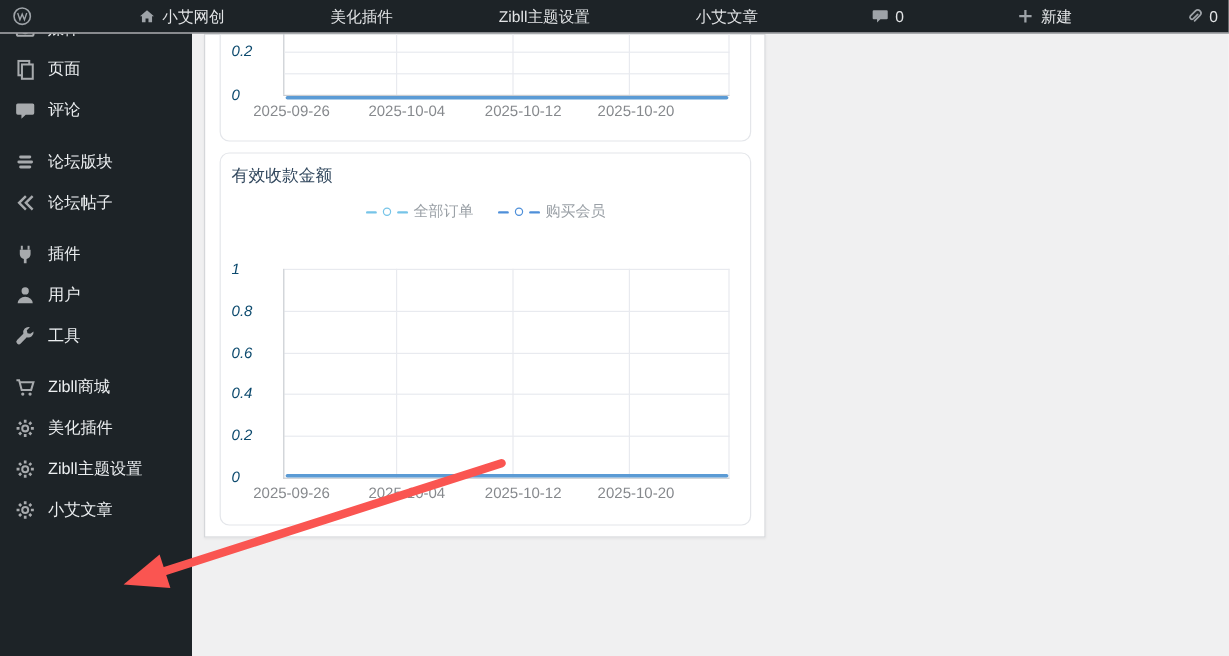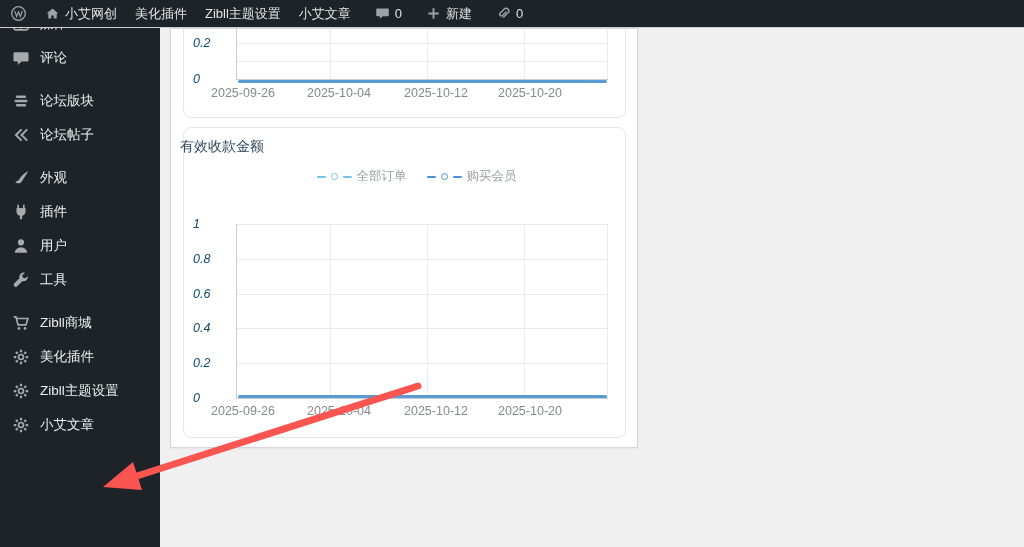--- a/index.html
+++ b/index.html
@@ -2,21 +2,21 @@
 <html><head>
 <meta charset="utf-8">
 <style>
   html,body{margin:0;padding:0;}
   body{width:1024px;height:547px;overflow:hidden;font-family:"Liberation Sans",sans-serif;}
   .stage{position:relative;width:1024px;height:547px;background:#f0f0f1;overflow:hidden;}
 
   
   .adminbar{position:absolute;left:0;top:0;width:1024px;height:28px;background:#1d2327;
     display:flex;align-items:center;z-index:30;color:#e2e4e6;font-size:13px;
-    border-bottom:1px solid #d0d0d3;box-sizing:border-box;}
+    border-bottom:1px solid #d0d0d3;box-sizing:border-box;justify-content:space-between;}
   .ab-item{display:flex;align-items:center;gap:5px;padding:0 9px;height:28px;cursor:pointer;white-space:nowrap;}
   .ab-item svg{display:block;}
   .ab-ic{color:#9ea3a8;}
 
   
   .sidebar{position:absolute;left:0;top:0;width:160px;height:547px;background:#1d2327;z-index:10;}
   .menu{position:absolute;left:0;top:7px;width:160px;}
   .mi{height:34px;display:flex;align-items:center;gap:10px;padding-left:12px;
       color:#ebeef0;font-size:13.5px;cursor:pointer;}
   .mi .ic{width:18px;height:18px;color:#a7aaad;flex:0 0 18px;}
@@ -24,24 +24,24 @@
   .mi.collapse{color:#a7aaad;}
 
   
   .card{position:absolute;left:170px;top:28px;width:468px;height:420px;background:#fff;
     border:1px solid #d5d7da;box-sizing:border-box;box-shadow:0 1px 2px rgba(0,0,0,.05);
     overflow:hidden;z-index:1;}
   .panel{position:absolute;background:#fff;border:1px solid #e4e6ea;border-radius:8px;box-sizing:border-box;}
   .panel1{left:12px;top:-14px;width:443px;height:103px;}
   .panel2{left:12px;top:98px;width:443px;height:311px;}
 
-  .panel-title{position:absolute;left:180px;top:138px;font-size:14px;color:#32485e;z-index:2;}
-
-  
-  .legend{position:absolute;left:195px;top:168px;width:443px;display:flex;justify-content:center;gap:20px;z-index:2;align-items:flex-end;}
+  .panel-title{position:absolute;left:193px;top:138px;font-size:14px;color:#32485e;z-index:2;}
+
+  
+  .legend{position:absolute;left:183px;top:168px;width:443px;display:flex;justify-content:center;gap:20px;z-index:2;align-items:flex-end;}
   .lg{display:flex;align-items:center;gap:5px;cursor:pointer;}
   .lg .seg{width:9px;height:2px;border-radius:1px;}
   .lg .dot{width:7px;height:7px;border-radius:50%;background:#fff;box-sizing:border-box;border:1.6px solid;}
   .lg .lbl{font-size:12.5px;color:#9aa0a6;}
   .lg1 .seg{background:#76c4e8;} .lg1 .dot{border-color:#76c4e8;}
   .lg2 .seg{background:#4e8fd9;} .lg2 .dot{border-color:#4e8fd9;}
 
   
   .hgrid,.vgrid,.haxis,.vaxis,.dline{position:absolute;z-index:2;}
   .hgrid{height:1px;background:#e8eaef;}
@@ -68,20 +68,27 @@
     <div class="menu">
       <div class="mi">
         <svg class="ic" viewBox="0 0 16 16" width="18" height="18" fill="none" stroke="currentColor" stroke-width="1.5">
             <rect x="1.8" y="4.6" width="12.4" height="8.6" rx="1.4"></rect>
             <circle cx="8" cy="8.8" r="2.4"></circle>
             <path d="M5.6 4.4 6.6 2.8 h2.8 l1 1.6"></path>
           </svg>
         <span>媒体</span>
       </div>
       <div class="mi">
+        <svg class="ic" viewBox="0 0 16 16" width="18" height="18">
+            <rect x="3" y="1.6" width="8" height="10.6" fill="none" stroke="currentColor" stroke-width="1.5"></rect>
+            <rect x="5.6" y="4.2" width="8" height="10.6" fill="#1d2327" stroke="currentColor" stroke-width="1.5"></rect>
+          </svg>
+        <span>页面</span>
+      </div>
+      <div class="mi">
         <svg class="ic" viewBox="0 0 16 16" width="18" height="18" fill="currentColor">
             <path d="M2.5 2.8h11a1.2 1.2 0 0 1 1.2 1.2v6a1.2 1.2 0 0 1-1.2 1.2H8.4l-3.2 3v-3H2.5a1.2 1.2 0 0 1-1.2-1.2v-6a1.2 1.2 0 0 1 1.2-1.2z"></path>
           </svg>
         <span>评论</span>
       </div>
       <div class="sep"></div>
       <div class="mi">
         <svg class="ic" viewBox="0 0 16 16" width="18" height="18" fill="currentColor">
             <rect x="3.5" y="3.2" width="9" height="2.2" rx="1.1"></rect>
             <rect x="2.2" y="6.9" width="11.6" height="2.2" rx="1.1"></rect>
@@ -90,26 +97,20 @@
         <span>论坛版块</span>
       </div>
       <div class="mi">
         <svg class="ic" viewBox="0 0 16 16" width="18" height="18" fill="none" stroke="currentColor" stroke-width="1.8">
             <path d="M8.5 3 3.5 8l5 5"></path>
             <path d="M13.5 3l-5 5 5 5"></path>
           </svg>
         <span>论坛帖子</span>
       </div>
       <div class="sep"></div>
-      <div class="mi">
-        <svg class="ic" viewBox="0 0 16 16" width="18" height="18" fill="currentColor">
-            <path d="M14.5 1.8C10.8 3.6 8 6.4 6.8 8.6c-.9 1.7-2.7 1.8-3.9 3.5 1.8 1 4.7.9 5.8-1 1.2-2 3.9-6 5.8-9.3z"></path>
-          </svg>
-        <span>外观</span>
-      </div>
       <div class="mi">
         <svg class="ic" viewBox="0 0 16 16" width="18" height="18" fill="none" stroke="currentColor" stroke-width="1.5">
             <path d="M5.5 1.5v3M10.5 1.5v3"></path>
             <path d="M4 4.5h8v3a4 4 0 0 1-3 3.87V14.5h-2v-3.13A4 4 0 0 1 4 7.5z" fill="currentColor" stroke="none"></path>
           </svg>
         <span>插件</span>
       </div>
       <div class="mi">
         <svg class="ic" viewBox="0 0 16 16" width="18" height="18" fill="currentColor">
             <circle cx="8" cy="4.8" r="2.7"></circle>

